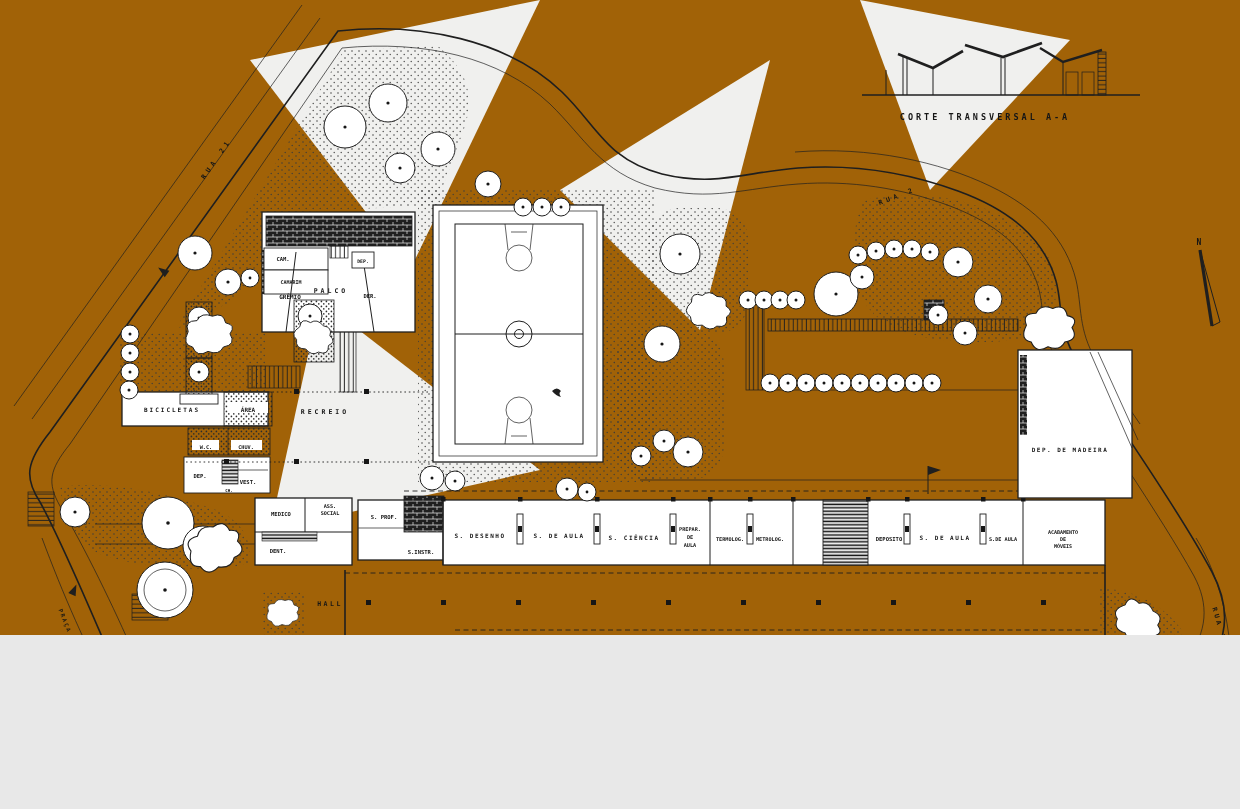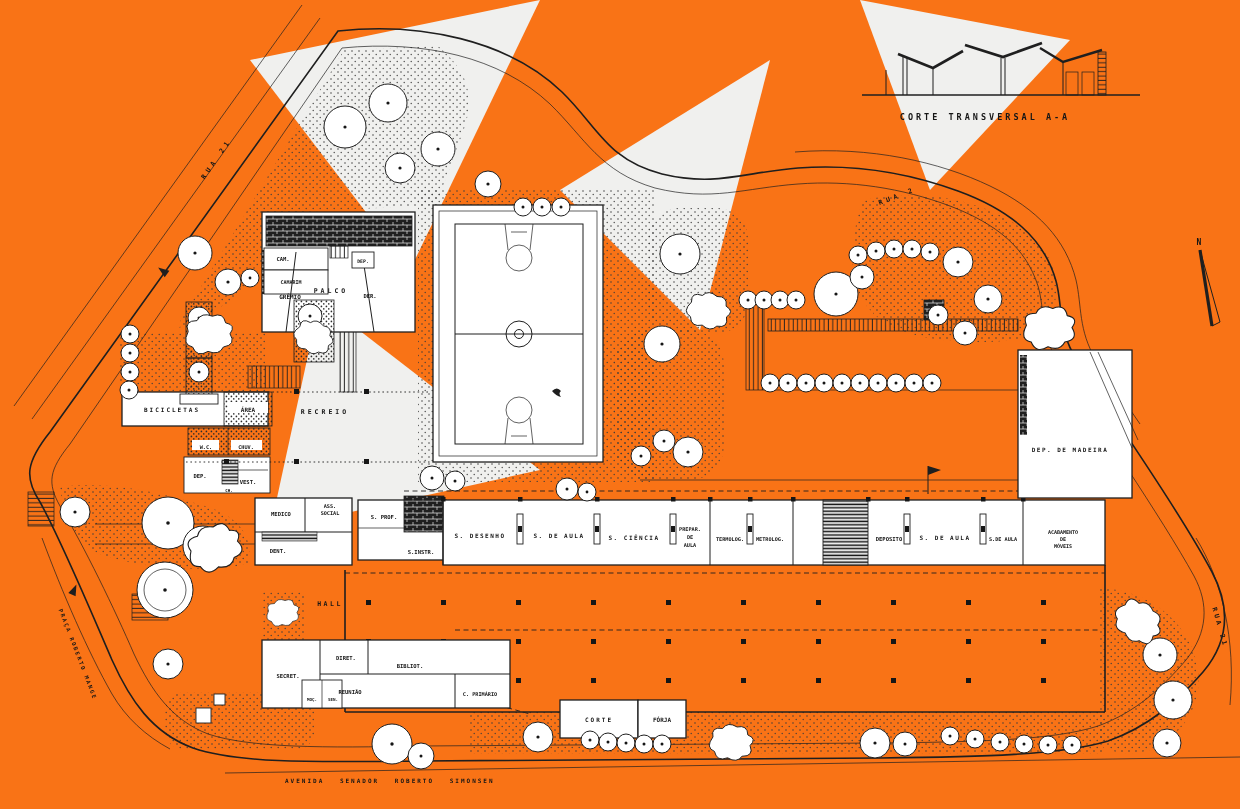--- a/index.html
+++ b/index.html
@@ -1,16 +1,16 @@
 <!DOCTYPE html>
 <html><head>
 <meta charset="utf-8">
 <style>
   html,body{margin:0;padding:0;background:#e8e8e8;}
-  .stage{position:relative;width:1240px;height:809px;background:#f97316;overflow:hidden;}
+  .stage{position:relative;width:1240px;height:635px;background:#a16207;overflow:hidden;}
   svg{position:absolute;inset:0;display:block;}
   .ln{stroke:#1f1f1f;fill:none;stroke-width:1;}
   .ln2{stroke:#1f1f1f;fill:none;stroke-width:1.6;}
   .ln07{stroke:#1f1f1f;fill:none;stroke-width:0.7;}
   .wb{fill:#ffffff;stroke:#1f1f1f;stroke-width:1.3;}
   .wb2{fill:#ffffff;stroke:#1f1f1f;stroke-width:0.9;}
   .stip{fill:url(#dots);stroke:none;}
   .stip2{fill:url(#dots2);stroke:#1f1f1f;stroke-width:0.8;}
   .dash{stroke:#1f1f1f;fill:none;stroke-width:0.9;stroke-dasharray:5 3.5;}
   .dotl{stroke:#1f1f1f;fill:none;stroke-width:0.9;stroke-dasharray:1.6 2.8;}

